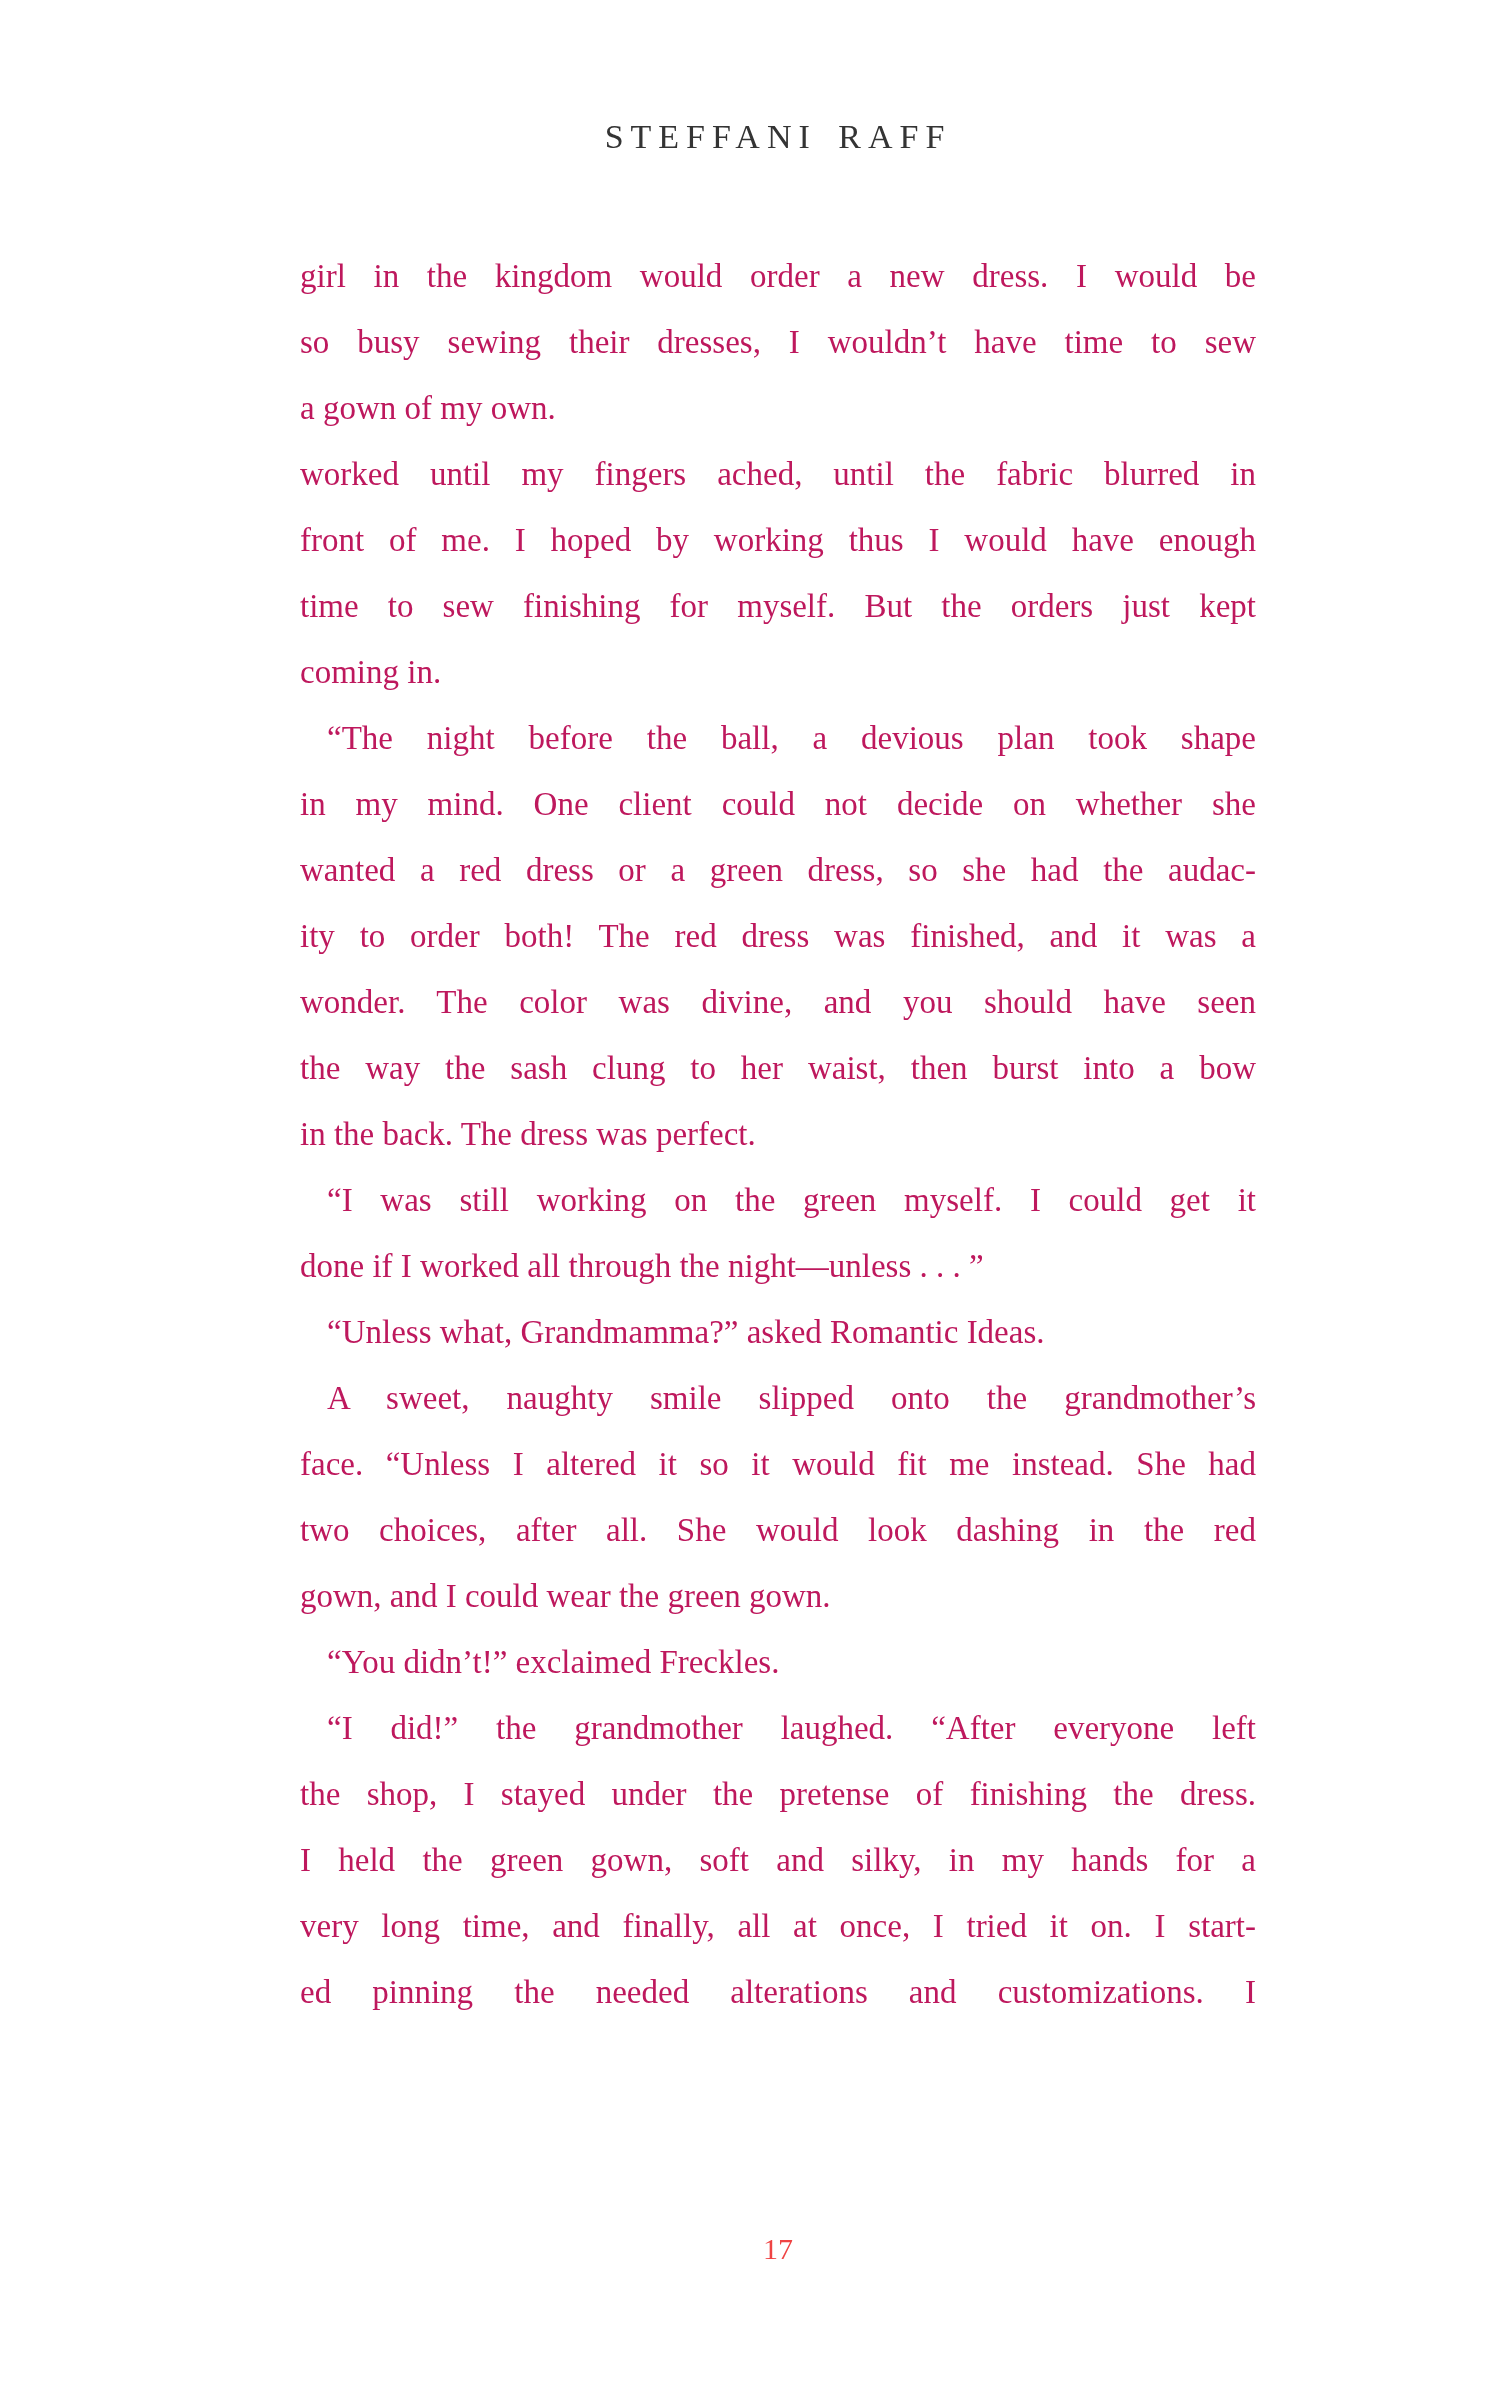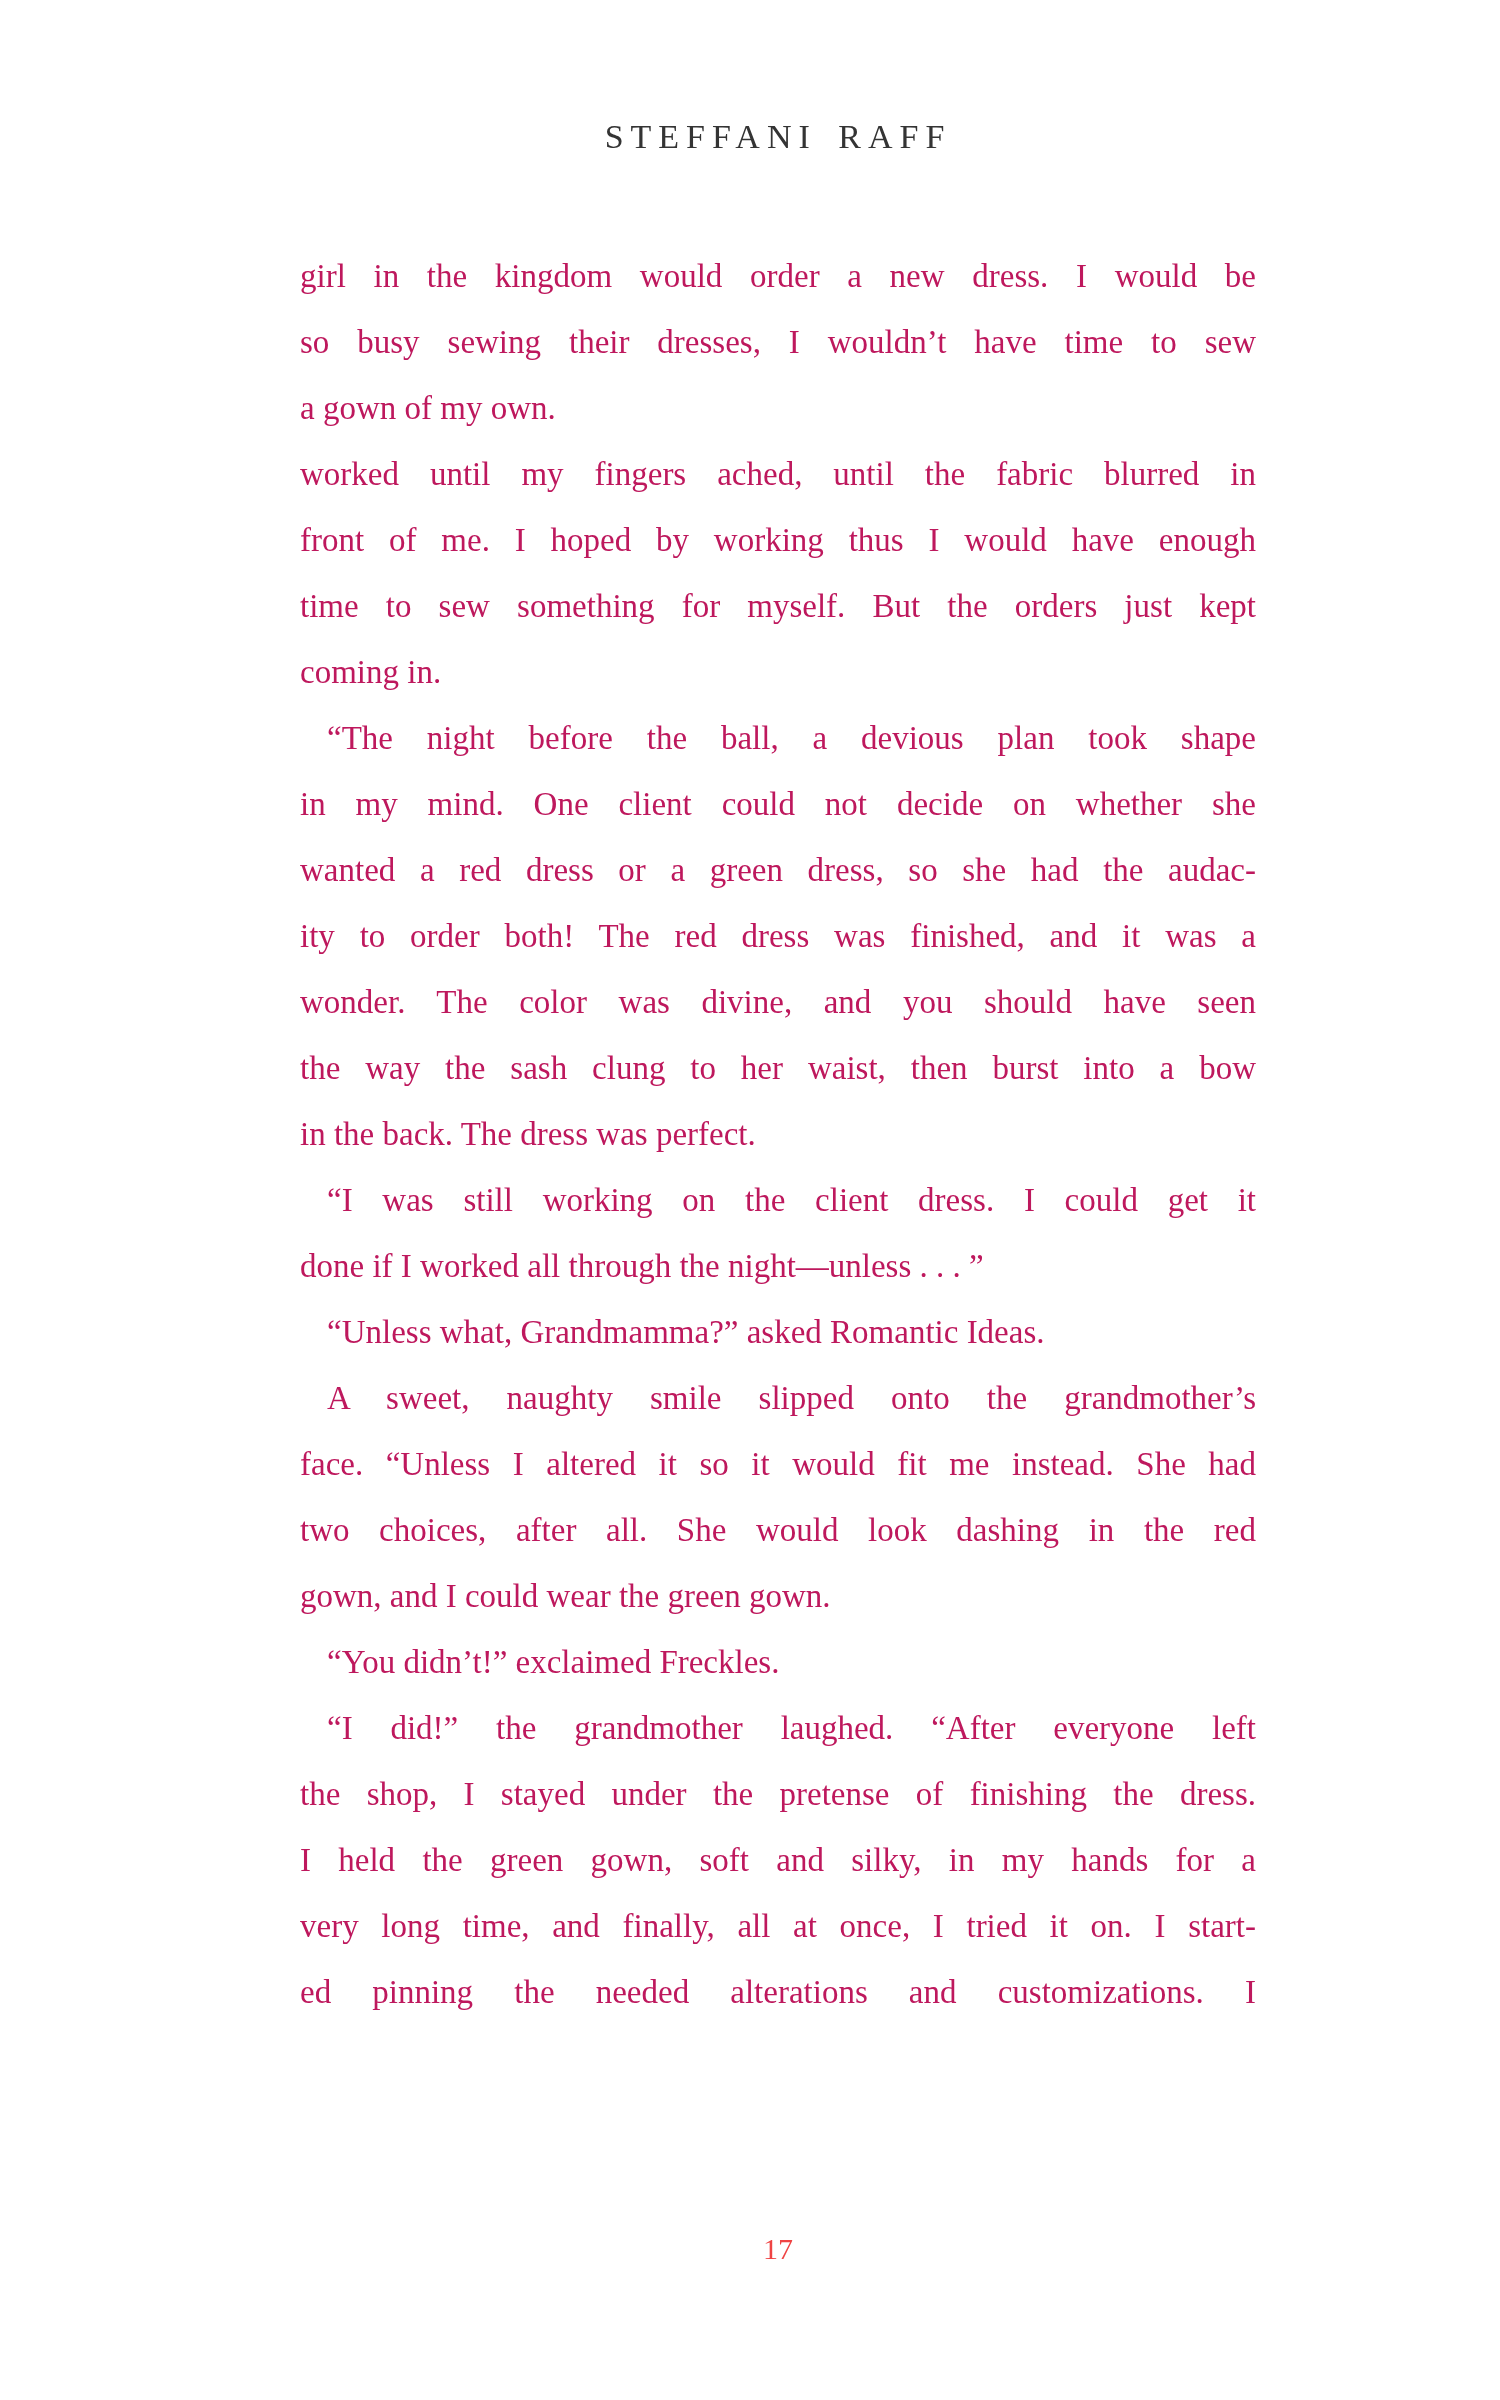--- a/index.html
+++ b/index.html
@@ -67,30 +67,30 @@
 
 <div class="page">
   <div class="running-header">STEFFANI RAFF</div>
 
   <div class="body-text" id="body-text">
       <div class="line j">girl in the kingdom would order a new dress. I would be</div>
       <div class="line j">so busy sewing their dresses, I wouldn’t have time to sew</div>
       <div class="line">a gown of my own.</div>
       <div class="line j">worked until my fingers ached, until the fabric blurred in</div>
       <div class="line j">front of me. I hoped by working thus I would have enough</div>
-      <div class="line j">time to sew something for myself. But the orders just kept</div>
+      <div class="line j">time to sew finishing for myself. But the orders just kept</div>
       <div class="line">coming in.</div>
       <div class="line j ind">“The night before the ball, a devious plan took shape</div>
       <div class="line j">in my mind. One client could not decide on whether she</div>
       <div class="line j">wanted a red dress or a green dress, so she had the audac-</div>
       <div class="line j">ity to order both! The red dress was finished, and it was a</div>
       <div class="line j">wonder. The color was divine, and you should have seen</div>
       <div class="line j">the way the sash clung to her waist, then burst into a bow</div>
       <div class="line">in the back. The dress was perfect.</div>
-      <div class="line j ind">“I was still working on the client dress. I could get it</div>
+      <div class="line j ind">“I was still working on the green myself. I could get it</div>
       <div class="line">done if I worked all through the night—unless . . . ”</div>
       <div class="line ind">“Unless what, Grandmamma?” asked Romantic Ideas.</div>
       <div class="line j ind">A sweet, naughty smile slipped onto the grandmother’s</div>
       <div class="line j">face. “Unless I altered it so it would fit me instead. She had</div>
       <div class="line j">two choices, after all. She would look dashing in the red</div>
       <div class="line">gown, and I could wear the green gown.</div>
       <div class="line ind">“You didn’t!” exclaimed Freckles.</div>
       <div class="line j ind">“I did!” the grandmother laughed. “After everyone left</div>
       <div class="line j">the shop, I stayed under the pretense of finishing the dress.</div>
       <div class="line j">I held the green gown, soft and silky, in my hands for a</div>

